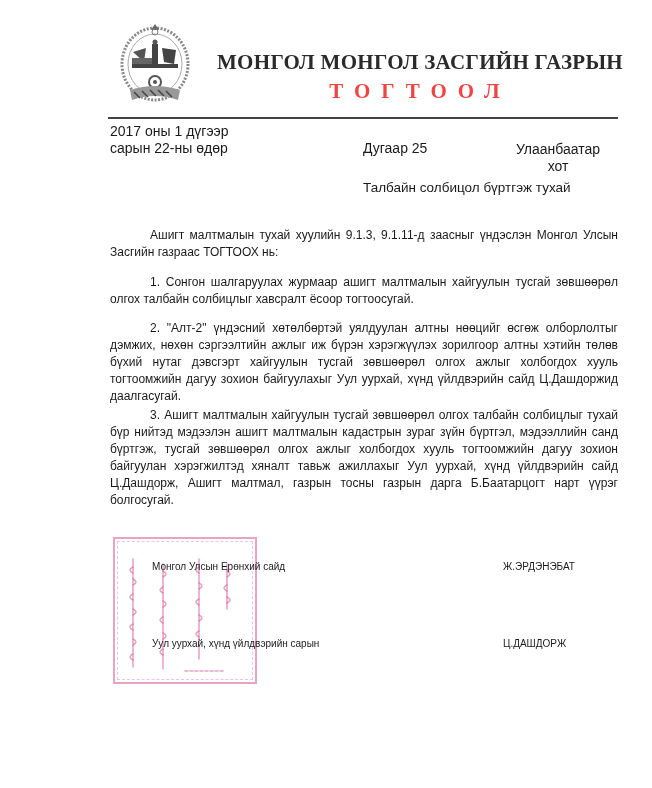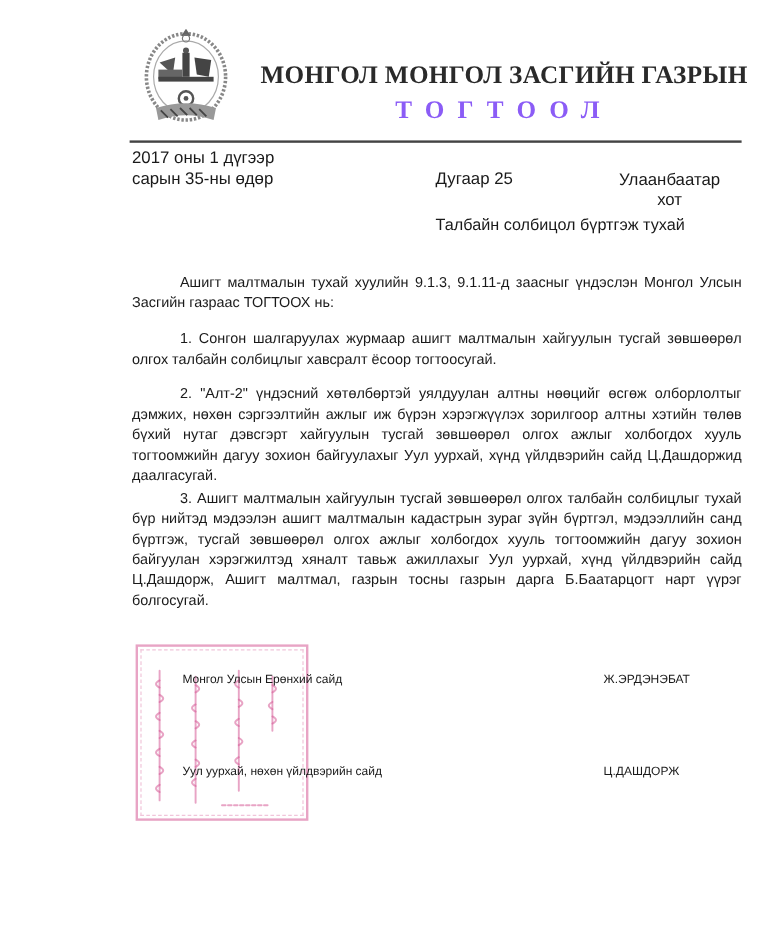--- a/index.html
+++ b/index.html
@@ -10,21 +10,21 @@
     .abs { position: absolute; }
     
     .emblem { left: 118px; top: 22px; width: 74px; height: 86px; }
     
     .header-title {
       left: 215px; top: 50px; width: 410px; text-align: center;
       font-family: "Liberation Serif", serif; font-weight: bold; font-size: 21px; color: #2a2a2a; letter-spacing: 0.3px;
     }
     .header-subtitle {
       left: 215px; top: 79px; width: 410px; text-align: center;
-      font-family: "Liberation Serif", serif; font-weight: bold; font-size: 21px; color: #8b5cf6; letter-spacing: 11px;
+      font-family: "Liberation Serif", serif; font-weight: bold; font-size: 21px; color: #ef4444; letter-spacing: 11px;
     }
     .header-rule { left: 108px; top: 117px; width: 510px; height: 0; border-top: 2px solid #444; }
     
     .meta { font-size: 14px; line-height: 17px; }
     .date { left: 110px; top: 123px; }
     .number { left: 363px; top: 140px; }
     .place { left: 500px; top: 141px; width: 116px; text-align: center; }
     .doc-title { left: 363px; top: 180px; font-size: 13.5px; }
     
     .body-text {
@@ -73,21 +73,21 @@
     <path d="M16 70 L22 76 M24 69 L30 75 M32 68 L38 74 M40 68 L46 74 M48 69 L54 75" stroke="#444" stroke-width="1.5"></path>
   </svg>
 </div>
 
 <div class="abs header-title">МОНГОЛ МОНГОЛ ЗАСГИЙН ГАЗРЫН</div>
 <div class="abs header-subtitle">ТОГТООЛ</div>
 <div class="abs header-rule"></div>
 
 <div class="abs meta date">
   <div>2017 оны 1 дүгээр</div>
-  <div>сарын 35-ны өдөр</div>
+  <div>сарын 22-ны өдөр</div>
 </div>
 <div class="abs meta number">Дугаар 25</div>
 <div class="abs meta place">
   <div>Улаанбаатар</div>
   <div>хот</div>
 </div>
 
 <div class="abs doc-title">Талбайн солбицол бүртгэж тухай</div>
 
 <div class="abs body-text p0">
@@ -118,14 +118,14 @@
 
       <path d="M112 25 L112 70"></path>
       <path d="M112 32 q6 3 0 6 M112 46 q-6 3 0 6 M112 58 q6 3 0 6"></path>
       <path d="M70 132 L110 132" stroke-dasharray="3 2"></path>
     </g>
   </svg>
 </div>
 
 <div class="abs sig-title sig1-title">Монгол Улсын Ерөнхий сайд</div>
 <div class="abs sig-title sig1-name">Ж.ЭРДЭНЭБАТ</div>
-<div class="abs sig-title sig2-title">Уул уурхай, нөхөн үйлдвэрийн сайд</div>
+<div class="abs sig-title sig2-title">Уул уурхай, хүнд үйлдвэрийн сарын</div>
 <div class="abs sig-title sig2-name">Ц.ДАШДОРЖ</div>
 
 </body></html>

